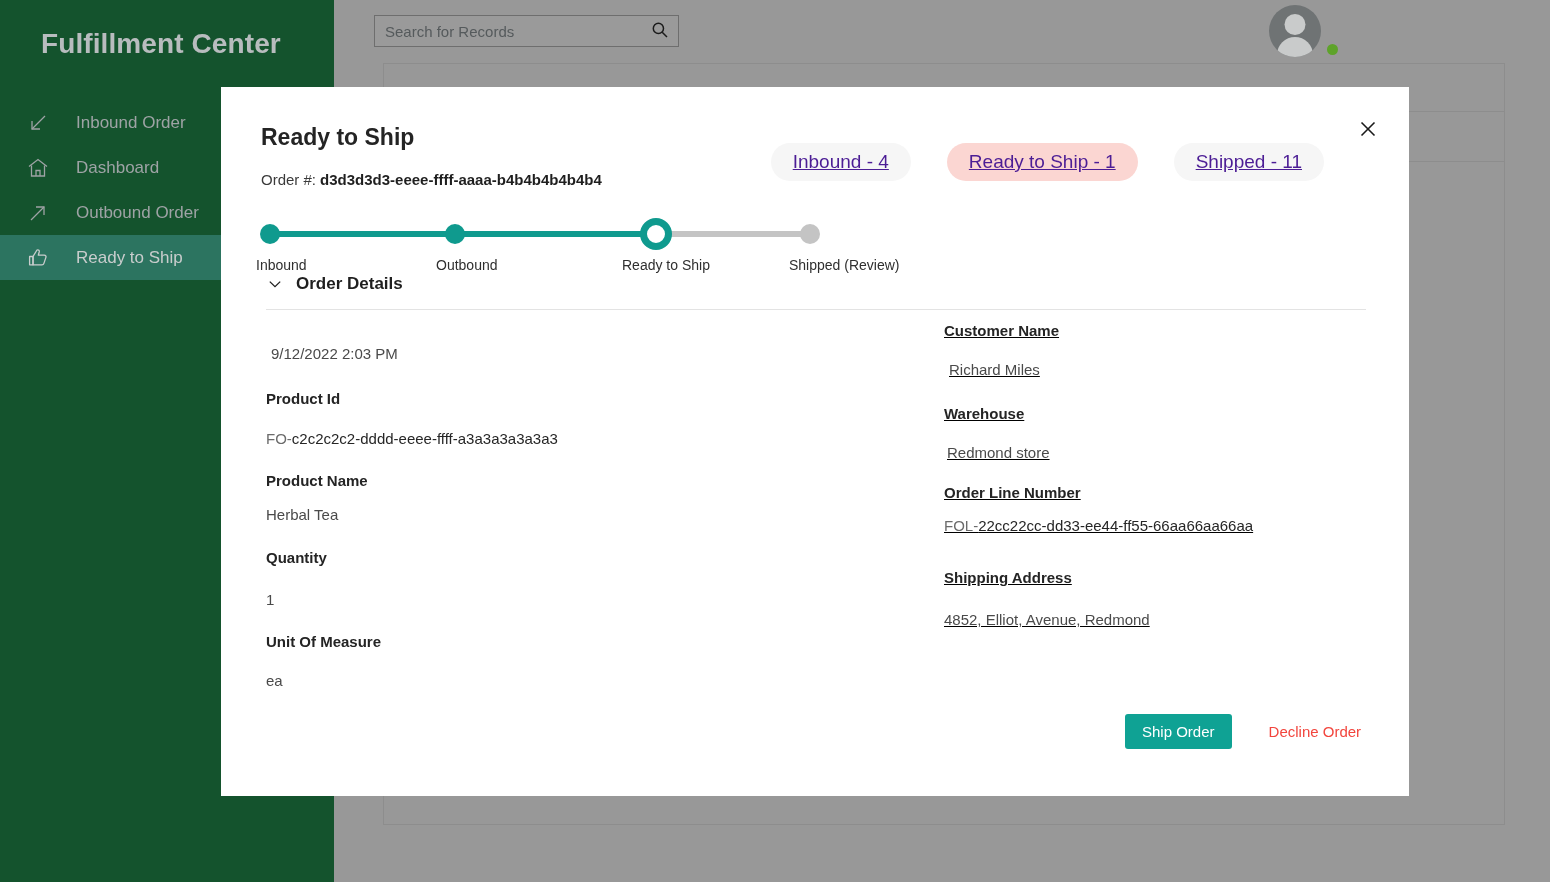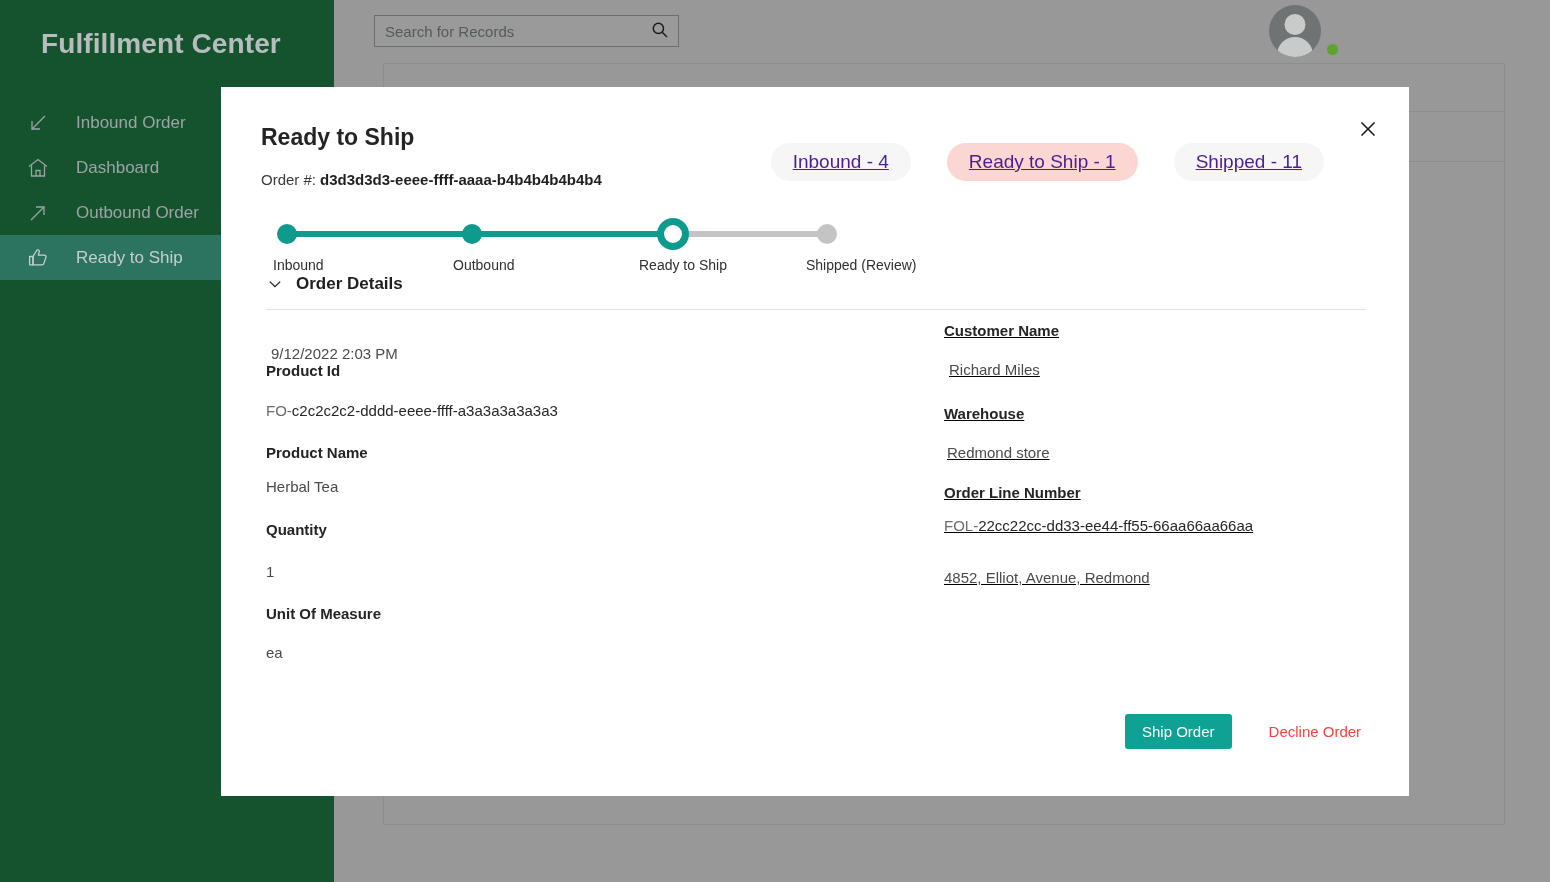--- a/index.html
+++ b/index.html
@@ -167,21 +167,21 @@
     display: flex; align-items: center; justify-content: center;
     padding: 0 22px;
     cursor: pointer;
     white-space: nowrap;
     text-decoration: underline;
   }
   .pill.active { background: #fbd6d2; }
 
   
   .stepper {
-    position: absolute; left: 52px; top: 120px;
+    position: absolute; left: 35px; top: 120px;
     width: 600px; height: 65px;
   }
   .step-track {
     position: absolute; left: 14px; top: 24px;
     width: 540px; height: 6px;
     background: #c4c4c4;
     border-radius: 3px;
   }
   .step-track .fill {
     position: absolute; left: 0; top: 0;
@@ -243,21 +243,21 @@
   }
   .f-value {
     font-size: 15px; color: #4a4a4a;
   }
   .f-value .prefix { color: #6b6b6b; }
   .f-value .rest { color: #262626; }
 
   
   .col-left .field.f1 .f-label { margin-top: 0; }
   .col-left .field.f1 .f-value { margin-top: 26px; padding-left: 5px; }
-  .col-left .field.f2 { }
+  .col-left .field.f2 { margin-top: 28px; }
   .col-left .field.f2 .f-value { margin-top: 23px; }
   .col-left .field.f3 { margin-top: 25px; }
   .col-left .field.f3 .f-value { margin-top: 17px; }
   .col-left .field.f4 { margin-top: 26px; }
   .col-left .field.f4 .f-value { margin-top: 25px; }
   .col-left .field.f5 { margin-top: 25px; }
   .col-left .field.f5 .f-value { margin-top: 22px; }
 
   
   .col-right .field.g1 { margin-top: 3px; }
@@ -466,20 +466,21 @@
           <div class="f-label">Warehouse</div>
           <div class="f-value">Redmond store</div>
         </div>
 
         <div class="field g3">
           <div class="f-label">Order Line Number</div>
           <div class="f-value"><span class="prefix">FOL-</span><span class="rest">22cc22cc-dd33-ee44-ff55-66aa66aa66aa</span></div>
         </div>
 
         <div class="field g4">
+          <div class="f-label">Shipping Address</div>
           <div class="f-value">4852, Elliot, Avenue, Redmond</div>
         </div>
 
       </div>
 
       <div class="actions">
         <button class="btn-primary">Ship Order</button>
         <button class="btn-link">Decline Order</button>
       </div>
 

